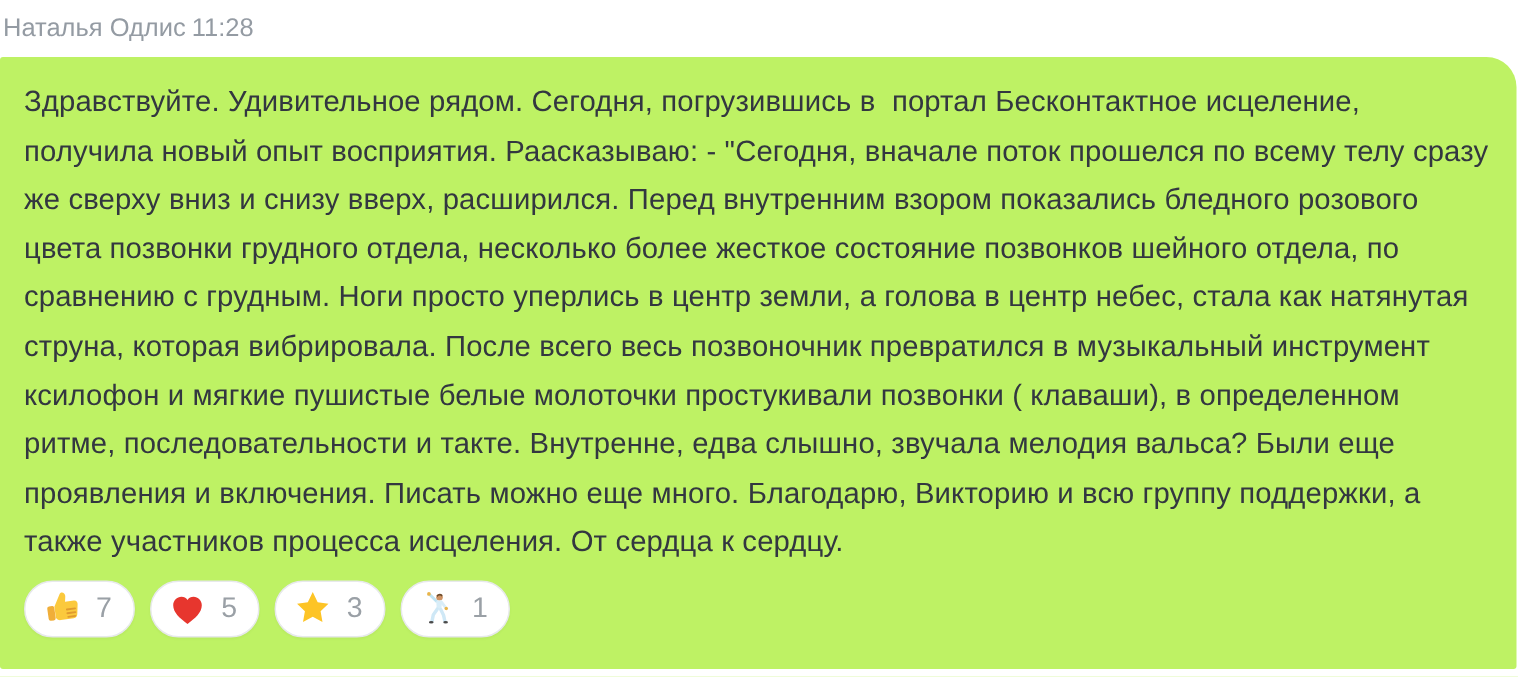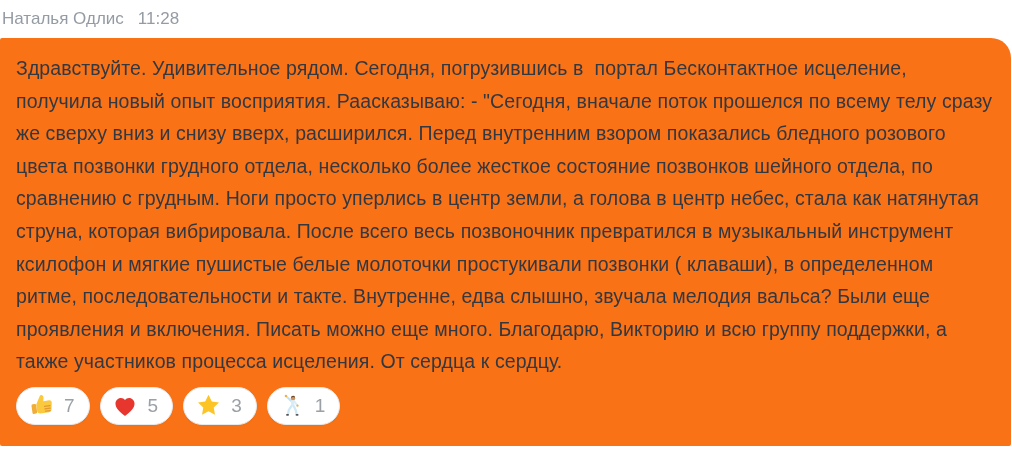--- a/index.html
+++ b/index.html
@@ -15,31 +15,31 @@
     position: relative;
     width: 1012px;
     height: 451px;
   }
   .msg-header {
     padding: 8px 0 0 2px;
     font-size: 17px;
     line-height: 22px;
     color: #949ba3;
     display: flex;
-    gap: 14px;
+    gap: 4px;
     align-items: flex-end;
   }
   .author-name { cursor: pointer; }
   .bubble {
     position: absolute;
     left: 0;
     top: 38px;
     width: 1011px;
     height: 408px;
-    background: #f97316;
+    background: #bef264;
     border-radius: 2px 20px 2px 2px;
     box-sizing: border-box;
     padding: 14px 16px 0 16px;
   }
   .msg-text {
     margin: 0;
     font-size: 19.5px;
     line-height: 32.6px;
     color: #333740;
     white-space: pre-wrap;

